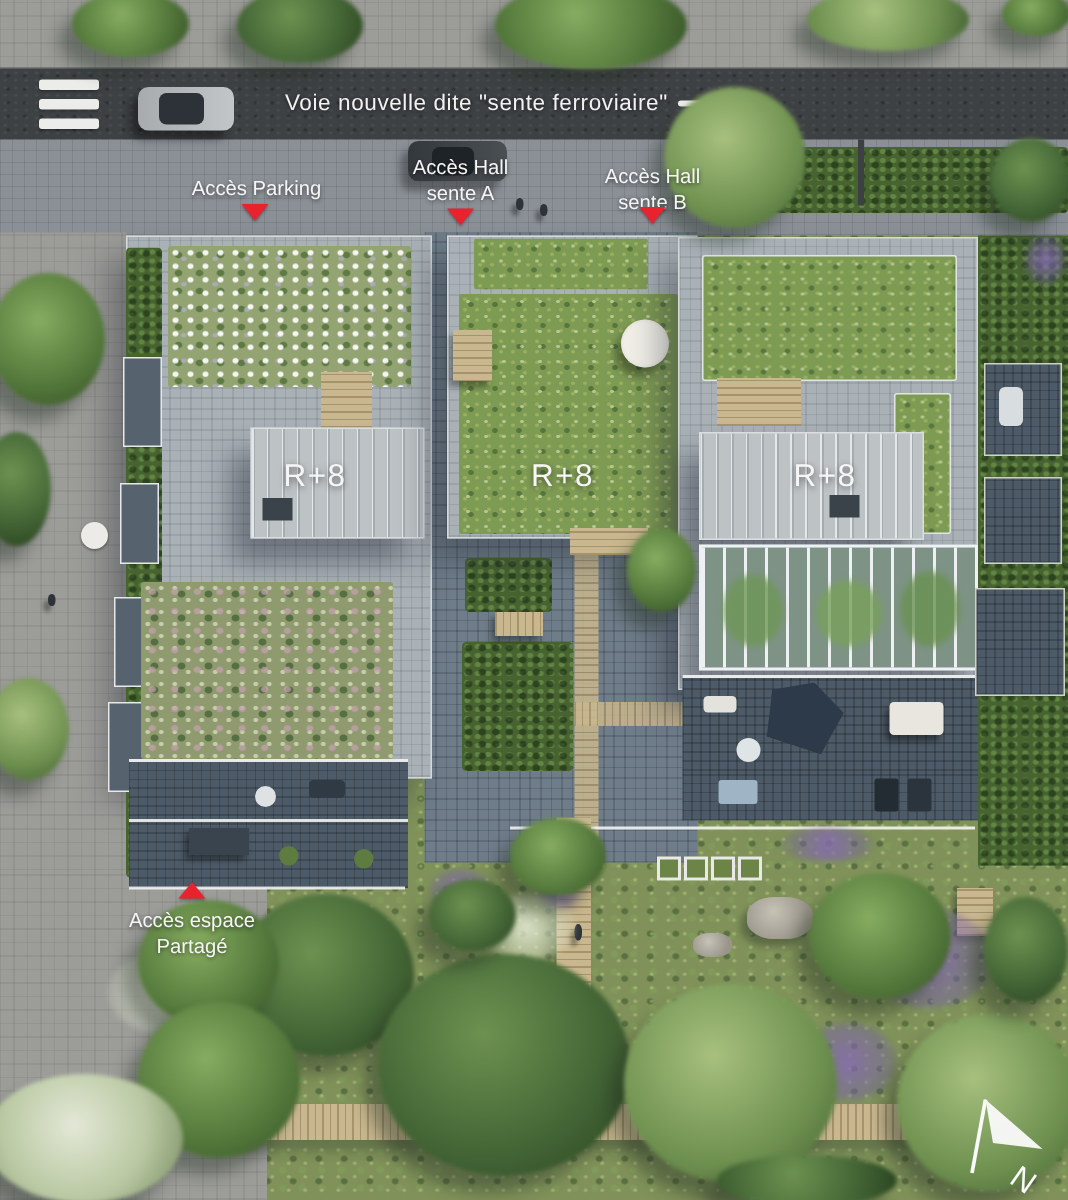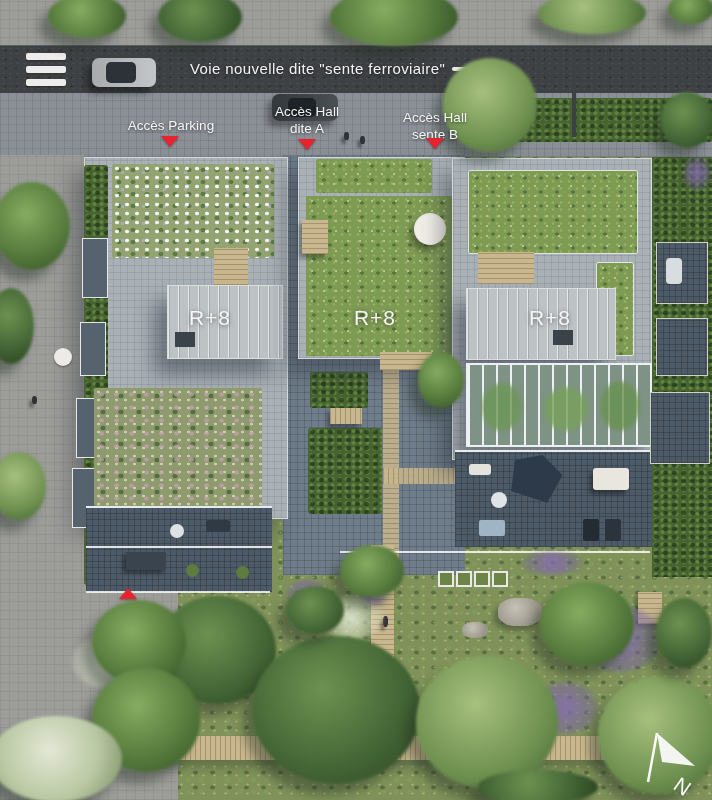--- a/index.html
+++ b/index.html
@@ -245,31 +245,35 @@
   <div class="abs tree tree--dark" style="left:478px;top:770px;width:120px;height:34px;"></div>
   <div class="abs tree tree--dark" style="left:286px;top:586px;width:58px;height:48px;"></div>
 
   <div class="abs lbl" style="left:171px;top:118px;">
     <span>Accès Parking</span>
   </div>
   <div class="abs tri tri-down" style="left:161px;top:136px;"></div>
 
   <div class="abs lbl" style="left:307px;top:104px;">
     <div>Accès Hall</div>
-    <div>dite A</div>
+    <div>sente A</div>
   </div>
   <div class="abs tri tri-down" style="left:298px;top:139px;"></div>
 
   <div class="abs lbl" style="left:435px;top:110px;">
     <div>Accès Hall</div>
     <div>sente B</div>
   </div>
   <div class="abs tri tri-down" style="left:426px;top:138px;"></div>
 
   <div class="abs tri tri-up" style="left:119px;top:588px;"></div>
+  <div class="abs lbl" style="left:128px;top:606px;">
+    <div>Accès espace</div>
+    <div>Partagé</div>
+  </div>
 
   <div class="abs floors" style="left:210px;top:318px;">R+8</div>
   <div class="abs floors" style="left:375px;top:318px;">R+8</div>
   <div class="abs floors" style="left:550px;top:318px;">R+8</div>
 
   <svg class="abs" style="left:636px;top:718px;" width="74" height="80" viewBox="0 0 74 80">
     <polygon points="21,15 59,48 26,44" fill="#fafafa" opacity="0.95"></polygon>
     <polyline points="21,15 12,64" stroke="#fafafa" stroke-width="2.5" fill="none"></polyline>
     <text x="36" y="70" transform="rotate(35 36 70)" fill="#fafafa" font-size="21" font-family="Liberation Sans, sans-serif">N</text>
   </svg>

